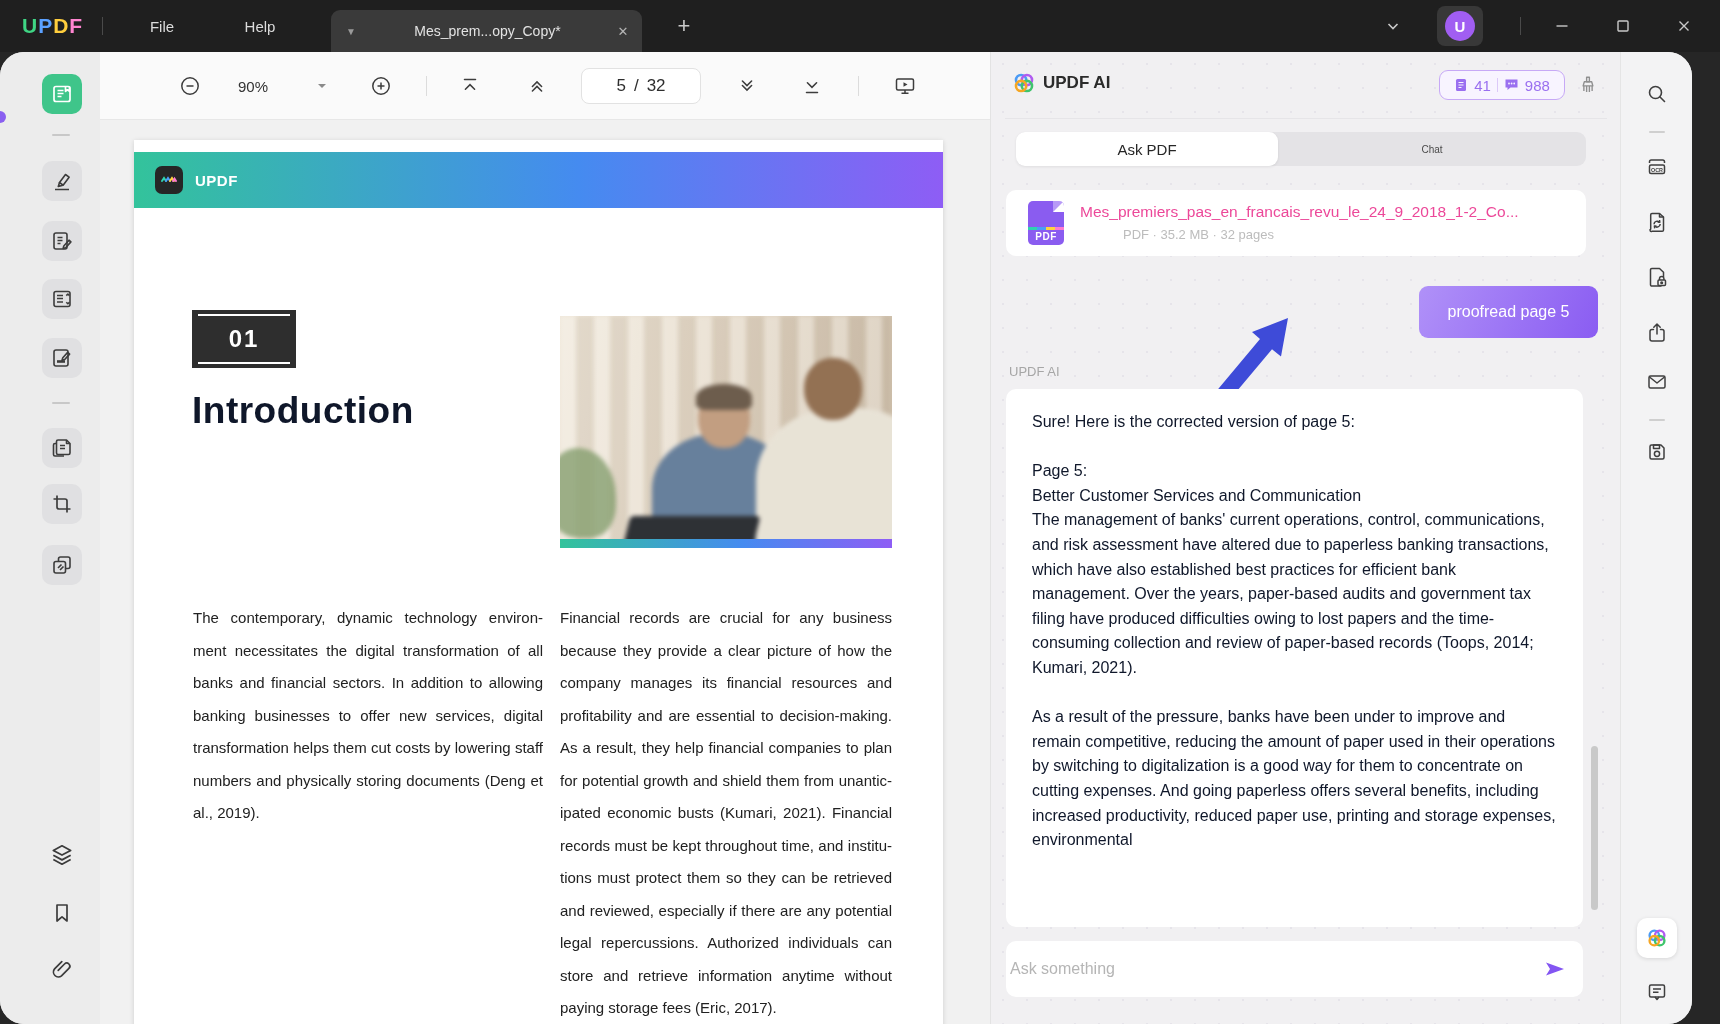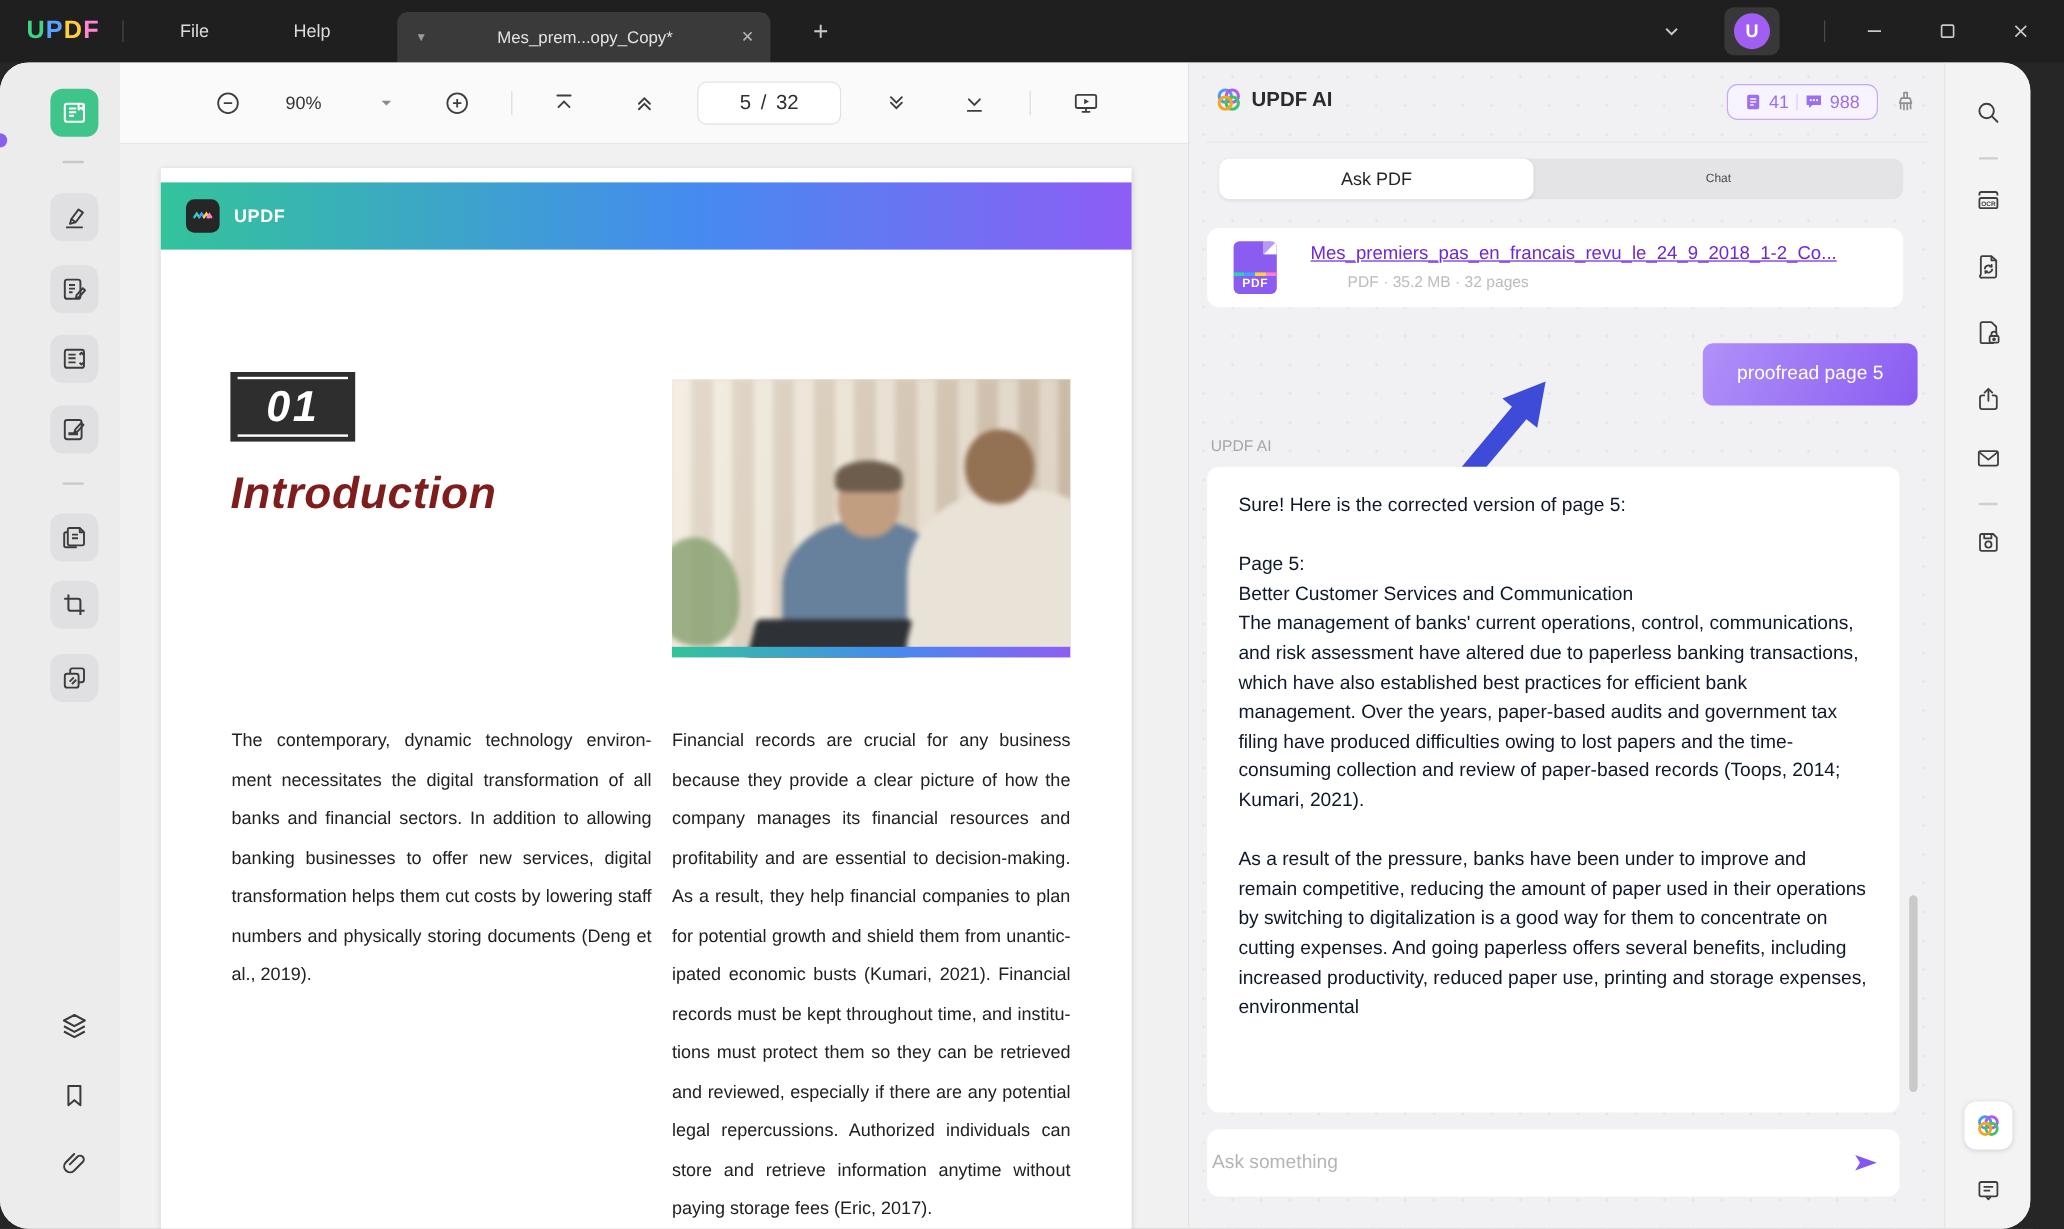--- a/index.html
+++ b/index.html
@@ -56,22 +56,22 @@
   .banner { left:0; top:12px; width:809px; height:56px;
             background:linear-gradient(90deg,#33c39b 0%,#458bf0 55%,#8e5df5 100%);
             display:flex; align-items:center; }
   .banner-chip { width:28px; height:28px; margin-left:21px; background:#262626; border-radius:7px;
                  display:flex; align-items:center; justify-content:center; }
   .banner-brand { color:#fff; font-size:15px; font-weight:bold; margin-left:12px; letter-spacing:.5px; }
   .chap-box { left:58px; top:170px; width:104px; height:58px; background:#2e2e2e; display:flex;
               align-items:center; justify-content:center; }
   .chap-box::before, .chap-box::after { content:""; position:absolute; left:6px; right:6px; height:2px; background:#fff; }
   .chap-box::before { top:4px; } .chap-box::after { bottom:4px; }
-  .chap-num { color:#fff; font-size:36px; font-weight:bold; font-style:italic; letter-spacing:2px; }
-  .chap-title { left:58px; top:250px; font-size:37px; font-weight:800; color:#7f1d1d; letter-spacing:.5px;font-style:italic; }
+  .chap-num { color:#fff; font-size:24px; font-weight:bold; letter-spacing:2px; }
+  .chap-title { left:58px; top:250px; font-size:37px; font-weight:800; color:#0f172a; letter-spacing:.5px; }
   .photo { left:426px; top:176px; width:332px; height:232px; overflow:hidden;
            background:linear-gradient(100deg,#efe7d9 0%,#e3d7c5 45%,#cfc0ab 100%); }
   .photo-blur { position:absolute; inset:0; filter:blur(2px) saturate(.9); }
   .curtains { position:absolute; inset:0;
       background:repeating-linear-gradient(90deg,rgba(255,255,255,.28) 0 16px,rgba(90,70,50,.08) 16px 34px); }
   .plant { position:absolute; left:-14px; bottom:10px; width:70px; height:90px; border-radius:50% 60% 40% 50%;
            background:#85a06c; opacity:.8; }
   .man1-torso { position:absolute; left:92px; bottom:-6px; width:140px; height:120px; background:#65809f;
                 border-radius:46% 46% 10px 10px; }
   .man1-head { position:absolute; left:138px; bottom:100px; width:52px; height:58px; background:#c59d7d;
@@ -107,22 +107,22 @@
   .tab-chat { left:262px; top:0; width:308px; height:34px; display:flex; align-items:center; justify-content:center;
               font-size:10px; color:#4a4a4a; }
   .file-card { left:15px; top:138px; width:580px; height:66px; background:#fff; border-radius:10px; }
   .pdf-icon { left:22px; top:11px; width:36px; height:44px; background:#8a5cf0; border-radius:5px; overflow:hidden; }
   .pdf-fold { position:absolute; right:0; top:0; width:0; height:0; border-left:11px solid #b79af7;
               border-top:11px solid #fff; transform:rotate(90deg); }
   .pdf-stripe { position:absolute; left:0; top:26px; width:100%; height:3px;
                 background:linear-gradient(90deg,#2fd2b0 0 25%,#4a9df8 25% 50%,#ffd23f 50% 75%,#ff7ad0 75%); }
   .pdf-label { position:absolute; left:0; bottom:3px; width:100%; text-align:center; color:#fff; font-size:10px;
                font-weight:bold; letter-spacing:.5px;margin-top:29px; }
-  .file-name { left:86px; top:13px; width:492px; font-size:15.5px; color:#6d28d9; white-space:nowrap;
-               overflow:hidden; text-overflow:ellipsis;text-decoration:underline; }
+  .file-name { left:74px; top:13px; width:492px; font-size:15.5px; color:#ec4899; white-space:nowrap;
+               overflow:hidden; text-overflow:ellipsis; }
   .file-meta { left:74px; top:37px; font-size:13px; color:#bcbcbc;margin-left:43px; }
   .user-bubble { left:428px; top:234px; width:179px; height:52px; border-radius:9px;
                  background:linear-gradient(115deg,#b091f8,#8a5cf2); color:#fff; font-size:16px;
                  display:flex; align-items:center; justify-content:center; }
   .ai-label { left:18px; top:312px; font-size:13px; color:#a6a6a6; }
   .ai-card { left:15px; top:337px; width:577px; height:538px; background:#fff; border-radius:10px;
              padding:21px 26px; overflow:hidden; }
   .ai-text { font-size:16px; line-height:24.6px; color:#0f172a; white-space:pre-line; }
   .ai-scrollbar { left:600px; top:694px; width:7px; height:164px; background:#c9c9c9; border-radius:4px; }
   .ask-box { left:15px; top:889px; width:577px; height:56px; background:#fff; border-radius:10px; }

